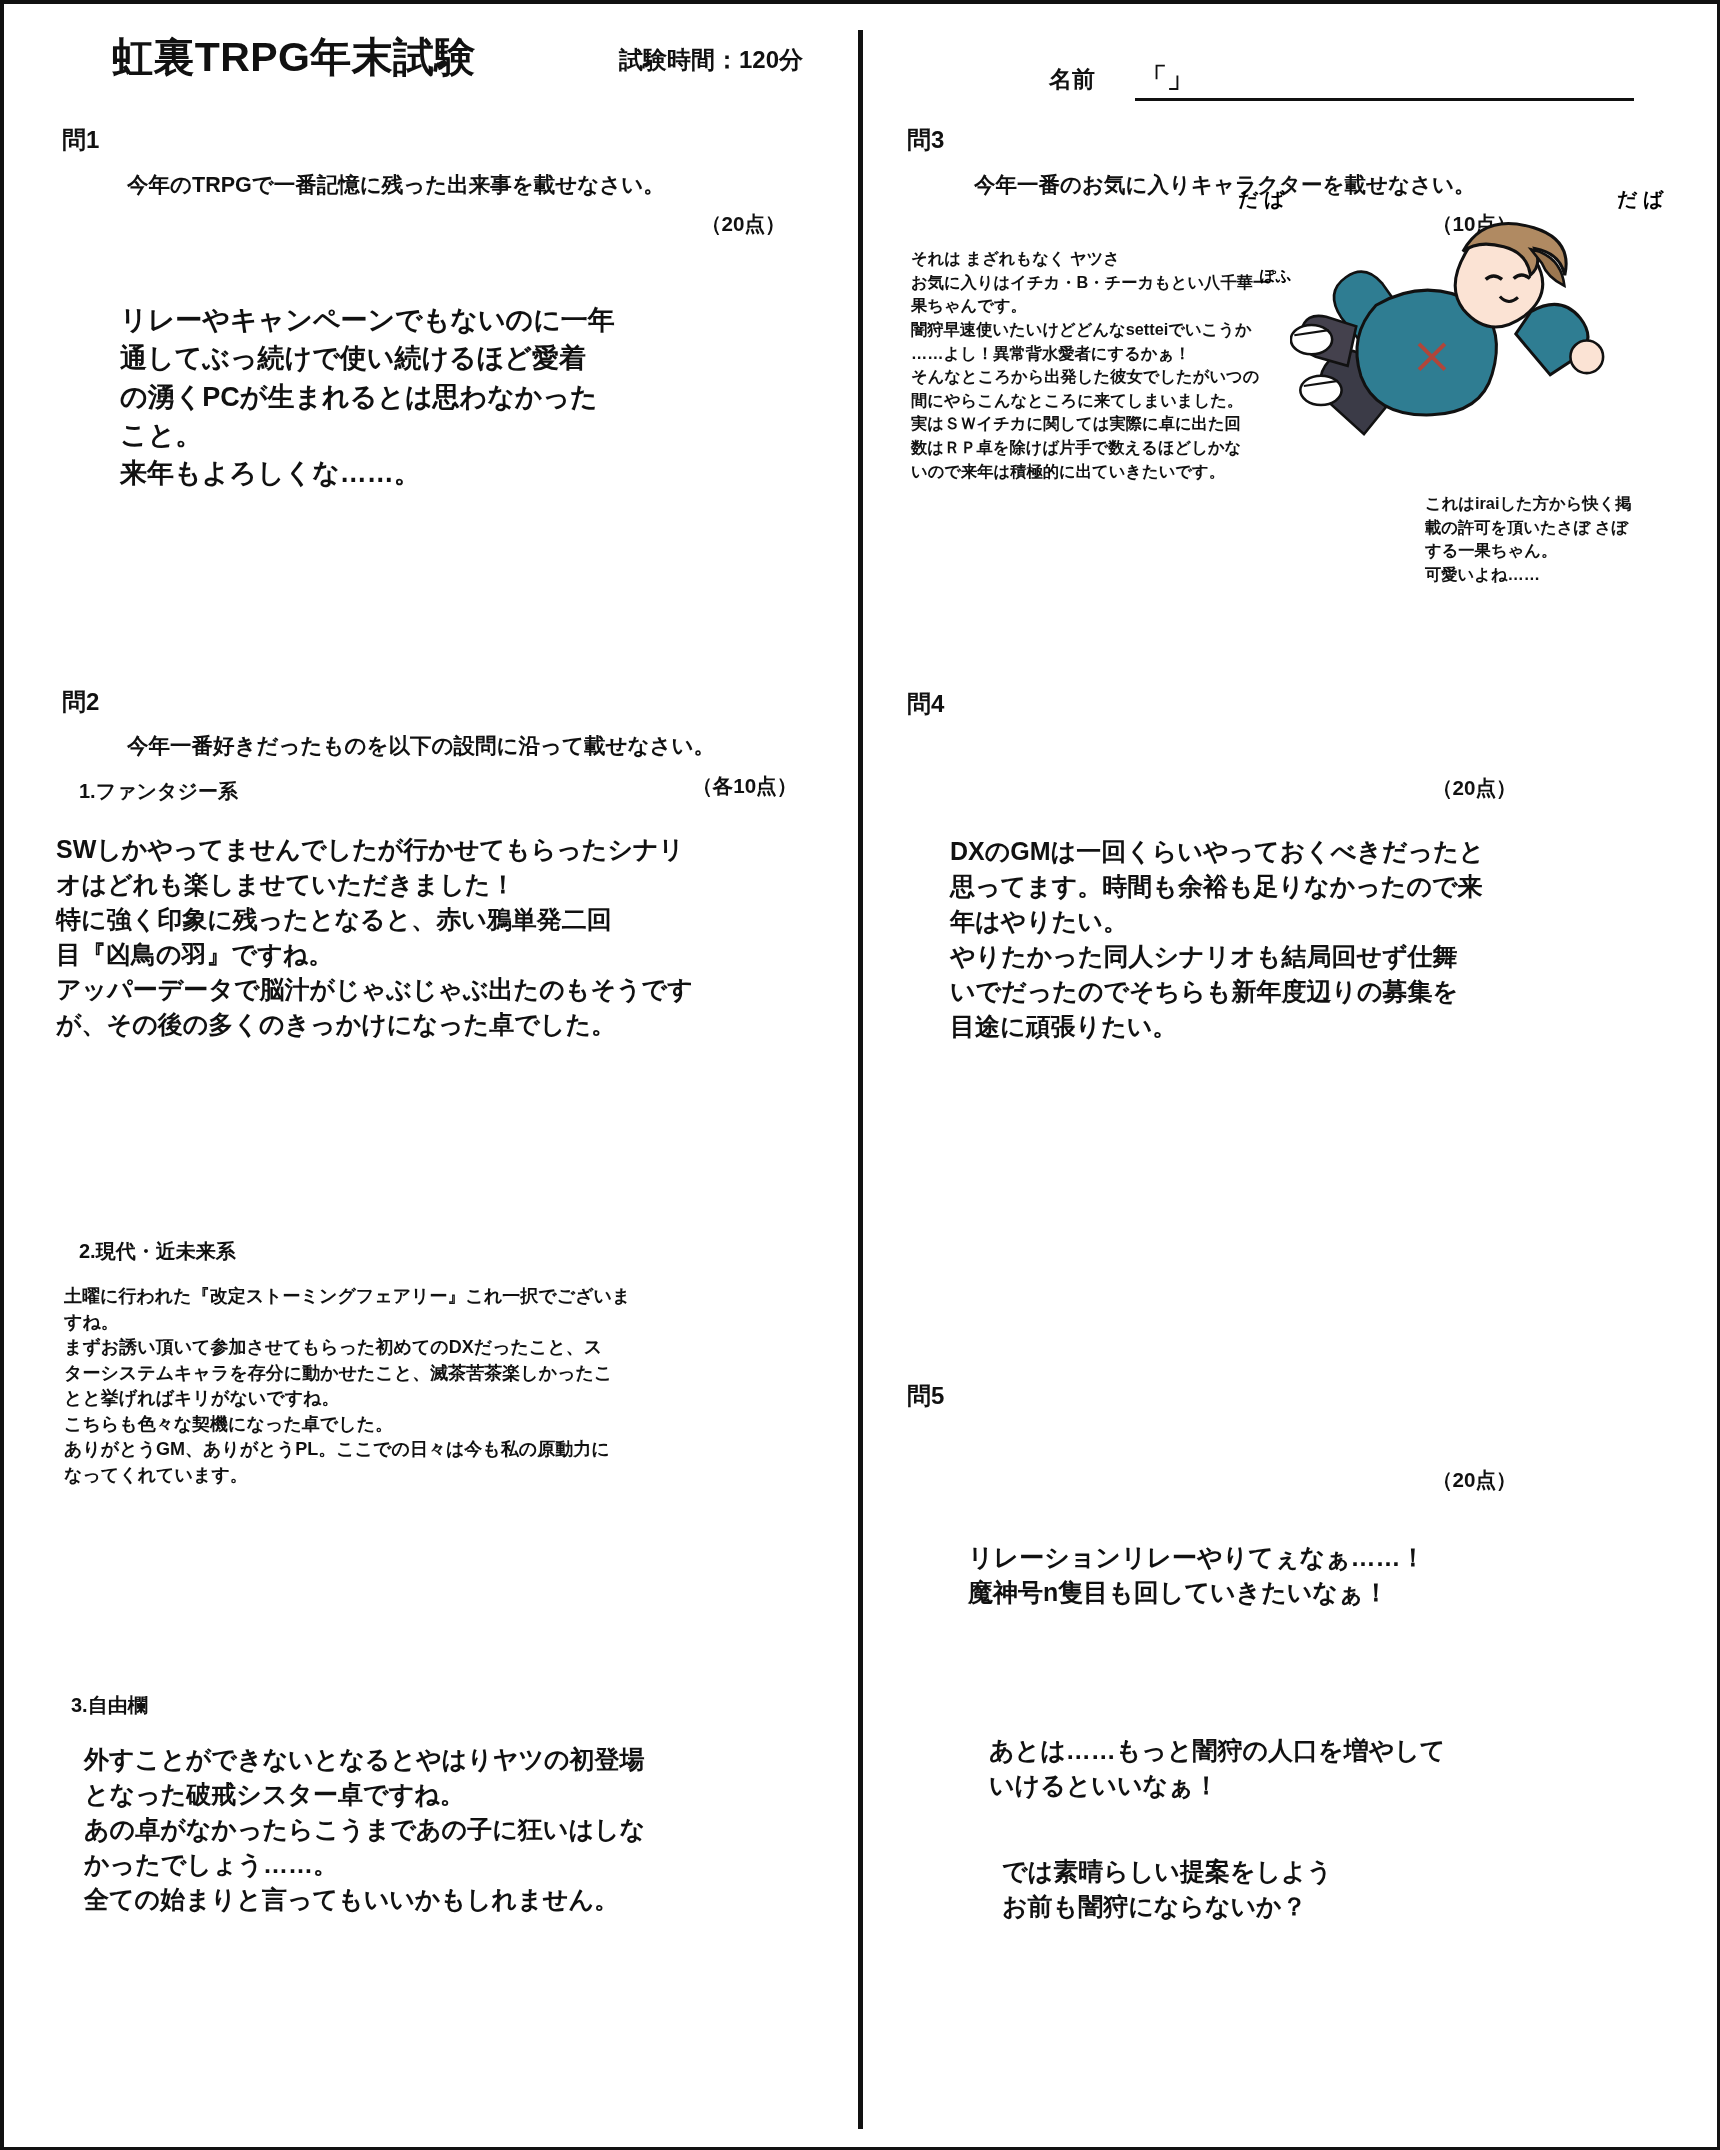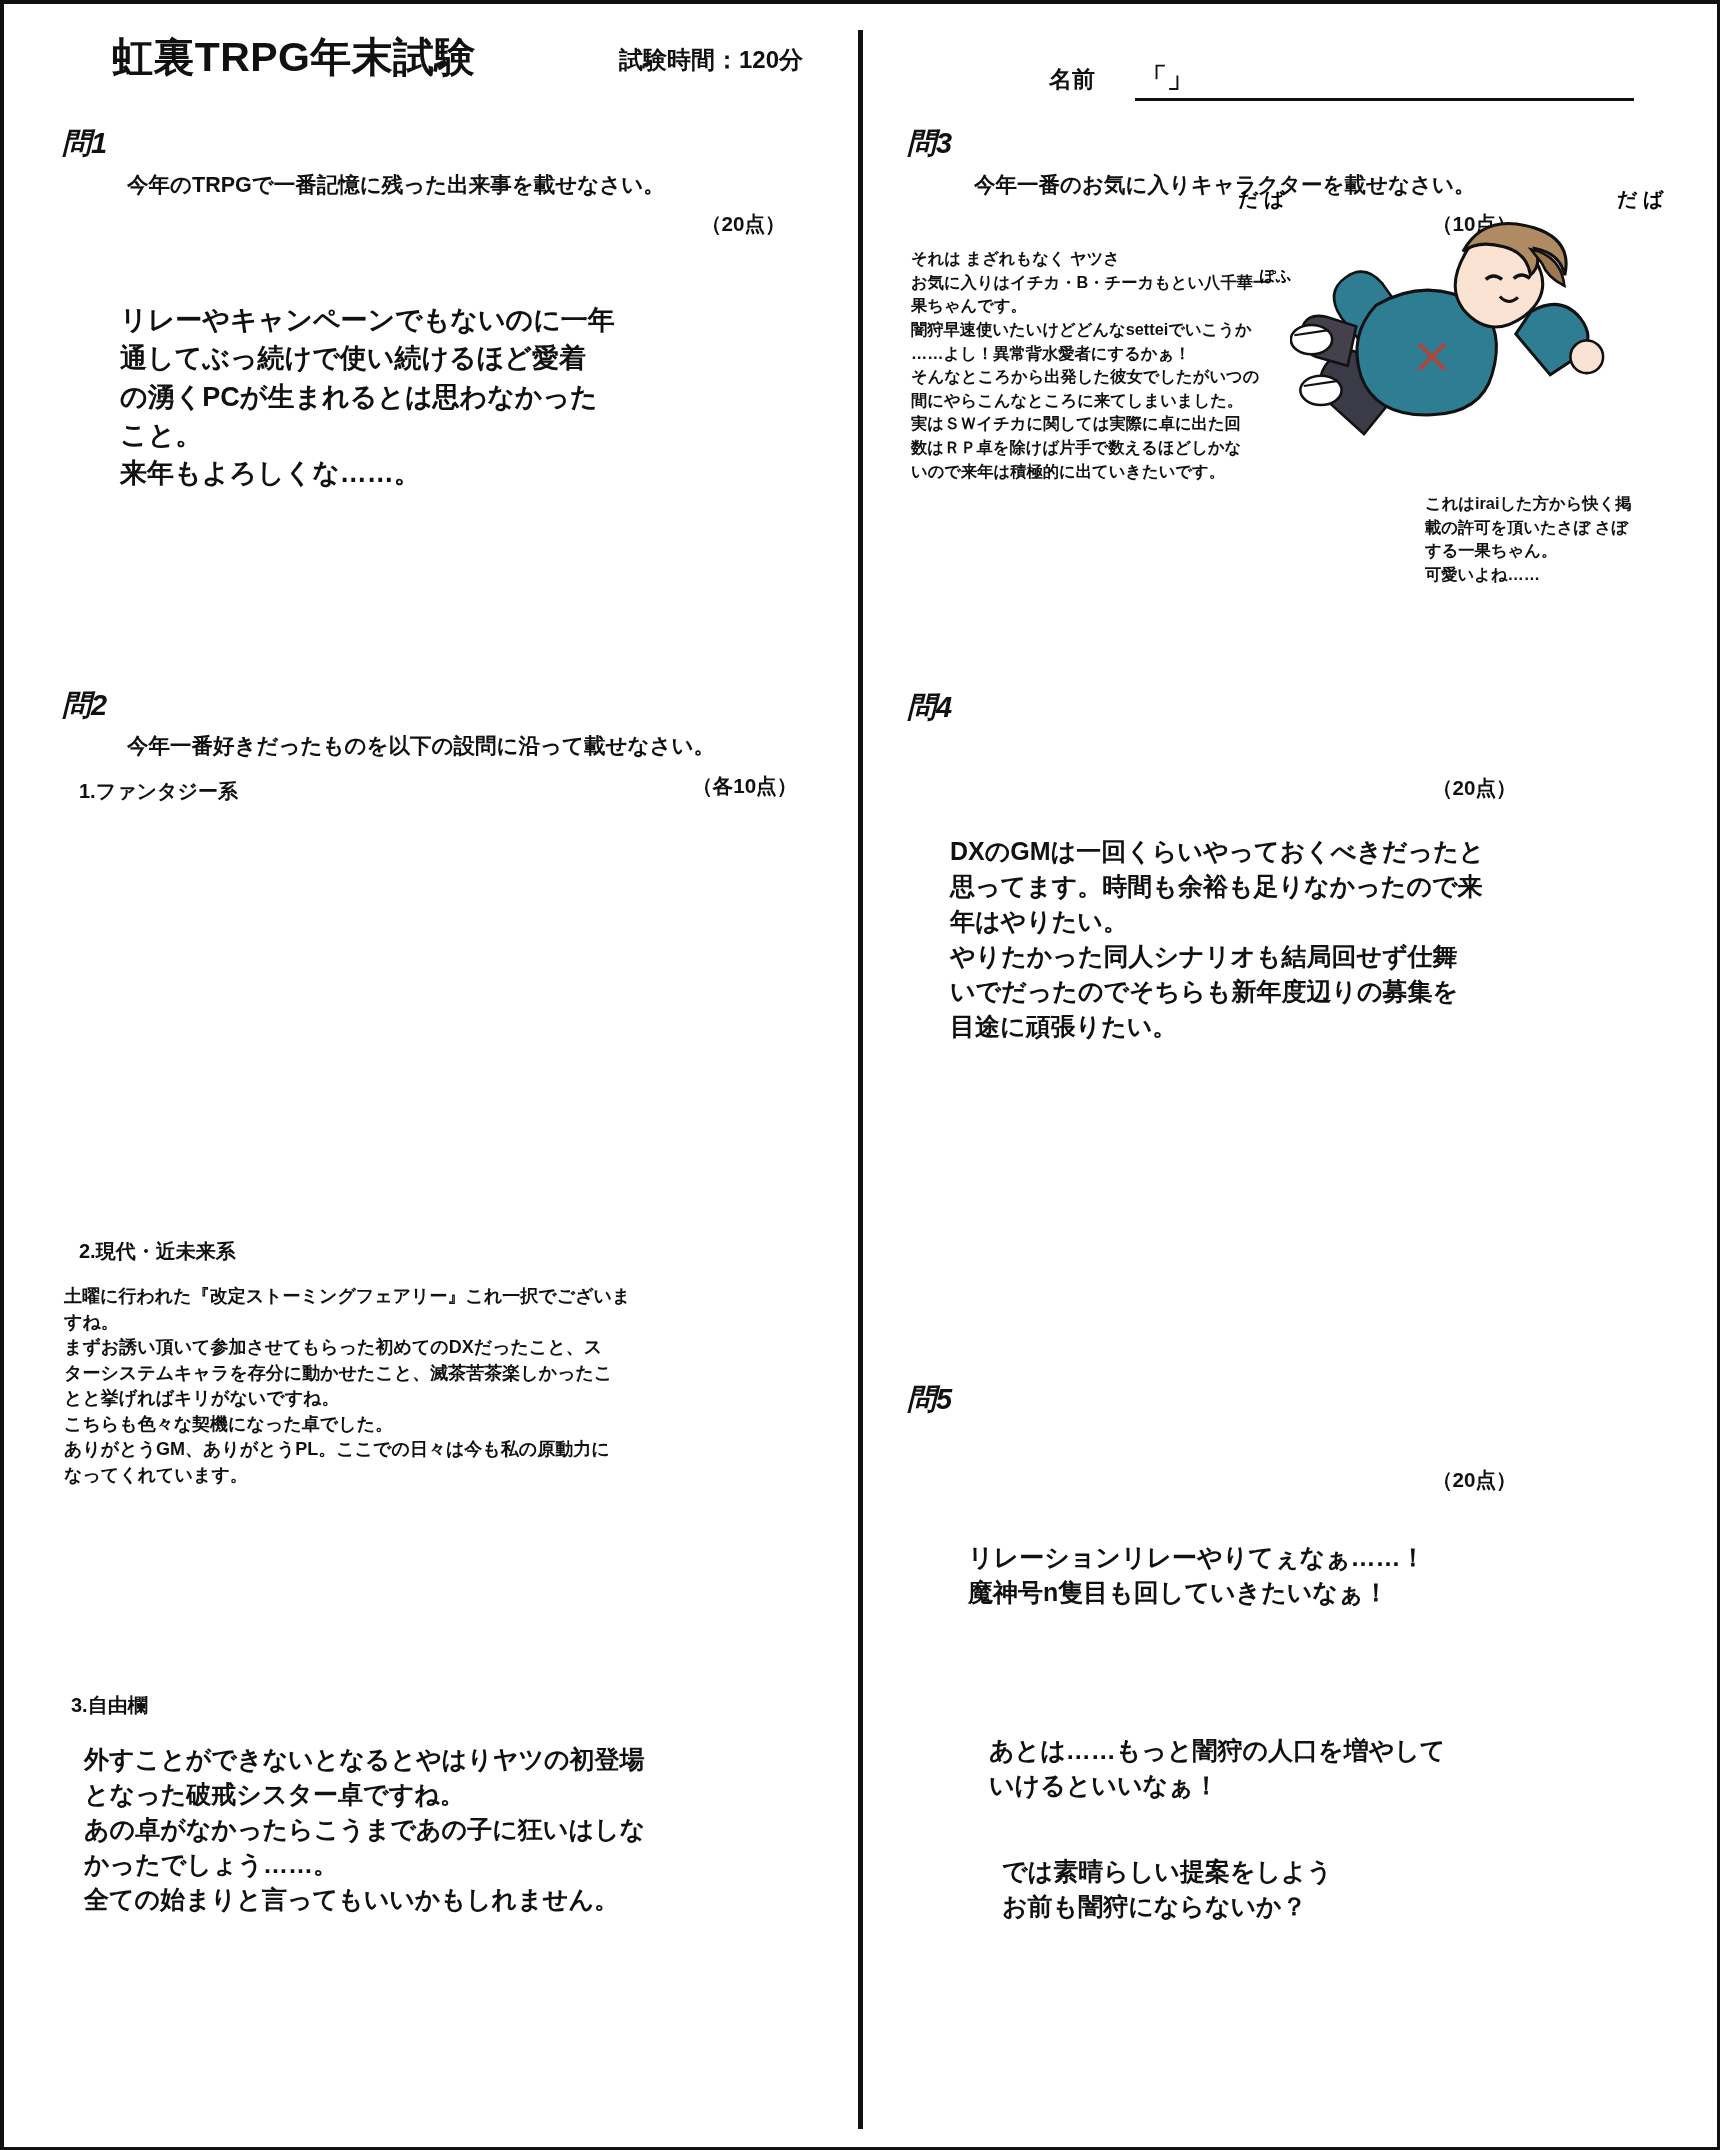--- a/index.html
+++ b/index.html
@@ -76,24 +76,23 @@
     position: absolute;
     left: 1131px;
     top: 94px;
     width: 499px;
     height: 3px;
     background: #111;
   }
   
   .qnum {
     position: absolute;
-    font-size: 29px;
-    font-weight: bold;
-    white-space: nowrap;
-    font-style: italic;
+    font-size: 24px;
+    font-weight: bold;
+    white-space: nowrap;
   }
   .qprompt {
     position: absolute;
     font-size: 21.5px;
     font-weight: bold;
     white-space: nowrap;
   }
   .qpoints {
     position: absolute;
     font-size: 20.6px;
@@ -173,20 +172,26 @@
 通してぶっ続けで使い続けるほど愛着
 の湧くPCが生まれるとは思わなかった
 こと。
 来年もよろしくな……。</div>
 
   <div class="qnum" style="left:58px; top:682px;">問2</div>
   <div class="qprompt" style="left:123px; top:727px;">今年一番好きだったものを以下の設問に沿って載せなさい。</div>
   <div class="qpoints" style="left:688px; top:768px;">（各10点）</div>
 
   <div class="sublabel" style="left:75px; top:774px;">1.ファンタジー系</div>
+  <div class="answer-mid" style="left:52px; top:828px; width:787px;">SWしかやってませんでしたが行かせてもらったシナリ
+オはどれも楽しませていただきました！
+特に強く印象に残ったとなると、赤い鴉単発二回
+目『凶鳥の羽』ですね。
+アッパーデータで脳汁がじゃぶじゃぶ出たのもそうです
+が、その後の多くのきっかけになった卓でした。</div>
 
   <div class="sublabel" style="left:75px; top:1234px;">2.現代・近未来系</div>
   <div class="answer-small" style="left:60px; top:1280px; width:774px;">土曜に行われた『改定ストーミングフェアリー』これ一択でございま
 すね。
 まずお誘い頂いて参加させてもらった初めてのDXだったこと、ス
 ターシステムキャラを存分に動かせたこと、滅茶苦茶楽しかったこ
 とと挙げればキリがないですね。
 こちらも色々な契機になった卓でした。
 ありがとうGM、ありがとうPL。ここでの日々は今も私の原動力に
 なってくれています。</div>

